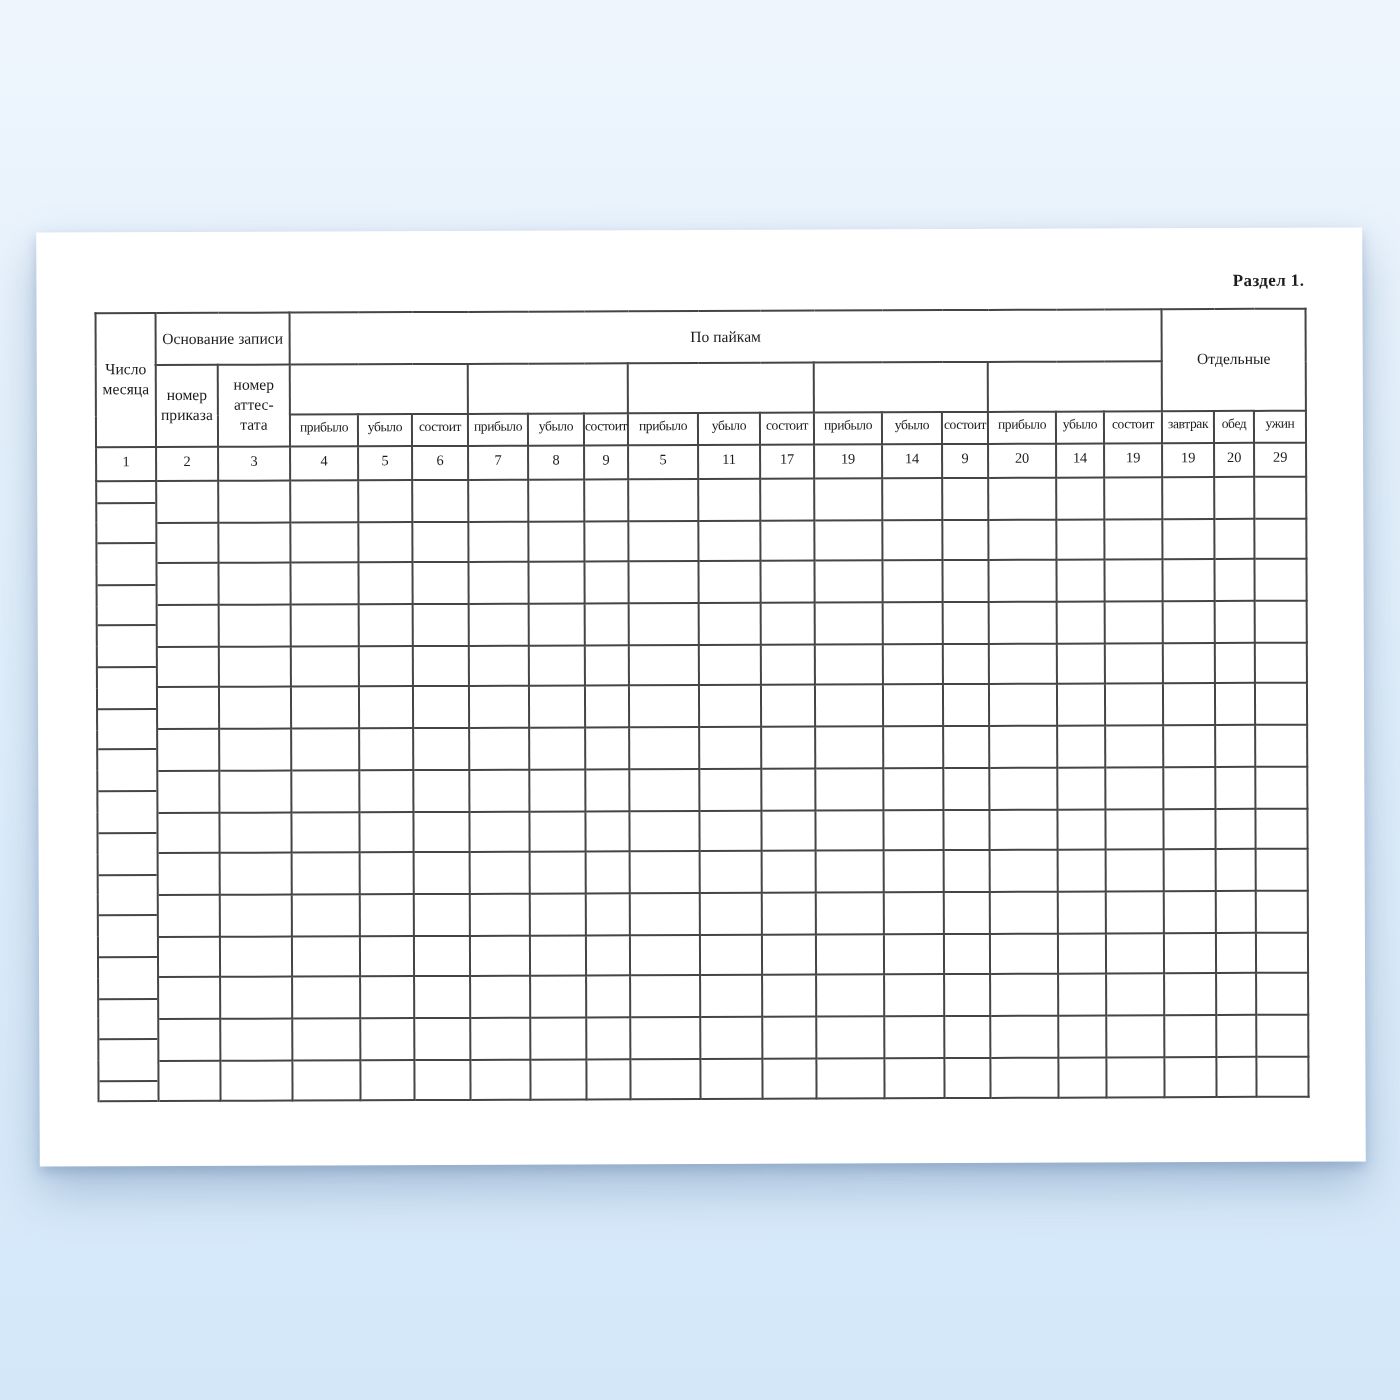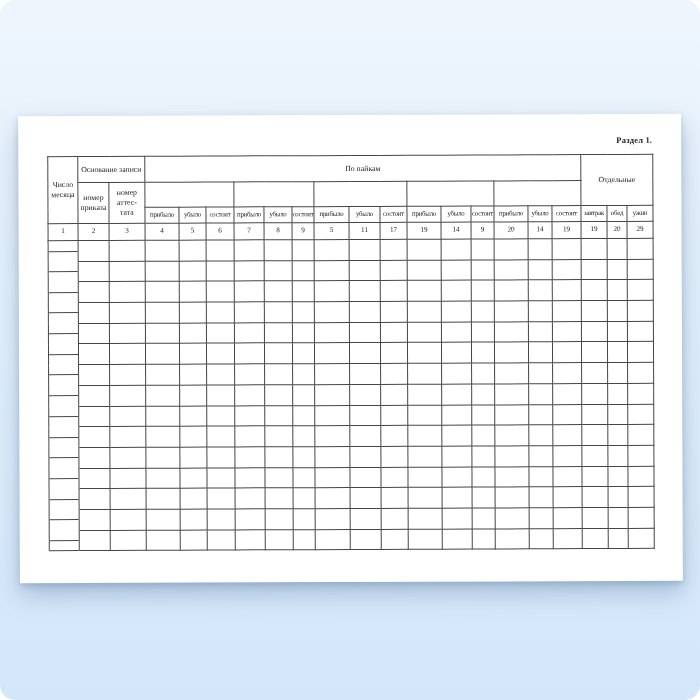--- a/index.html
+++ b/index.html
@@ -1,20 +1,19 @@
 <!DOCTYPE html>
 <html><head>
 <meta charset="utf-8">
 <style>
   html,body{margin:0;padding:0}
   .viewport{
     position:relative;width:700px;height:700px;overflow:hidden;
     background:linear-gradient(180deg,#eef5fd 0%,#e3f0fb 38%,#d3e7f9 100%);
     font-family:"Liberation Serif",serif;
-    border-radius:15px;
   }
   .sheet{
     position:absolute;left:19px;top:115px;width:663px;height:467px;background:#ffffff;
     transform:rotate(-0.22deg);
     box-shadow:0 3px 6px rgba(100,130,170,.35),0 12px 24px rgba(100,130,170,.42);
   }
   .section-label{
     position:absolute;top:22px;right:29px;
     font-weight:bold;font-size:8.5px;line-height:1;color:#1c1c1c;letter-spacing:.2px;
   }

